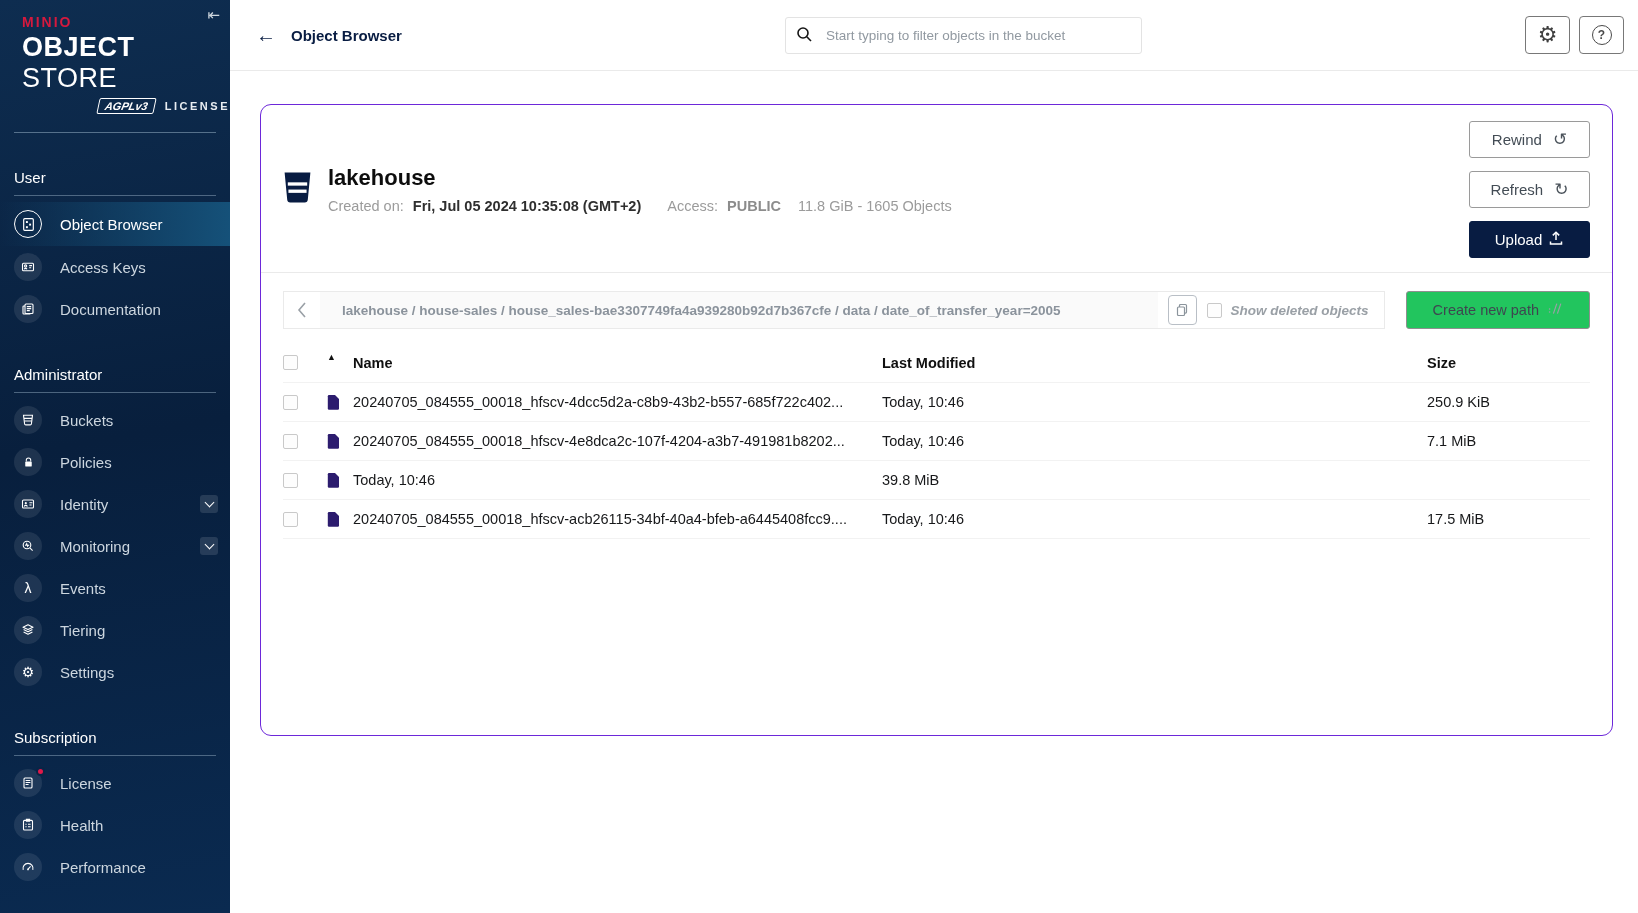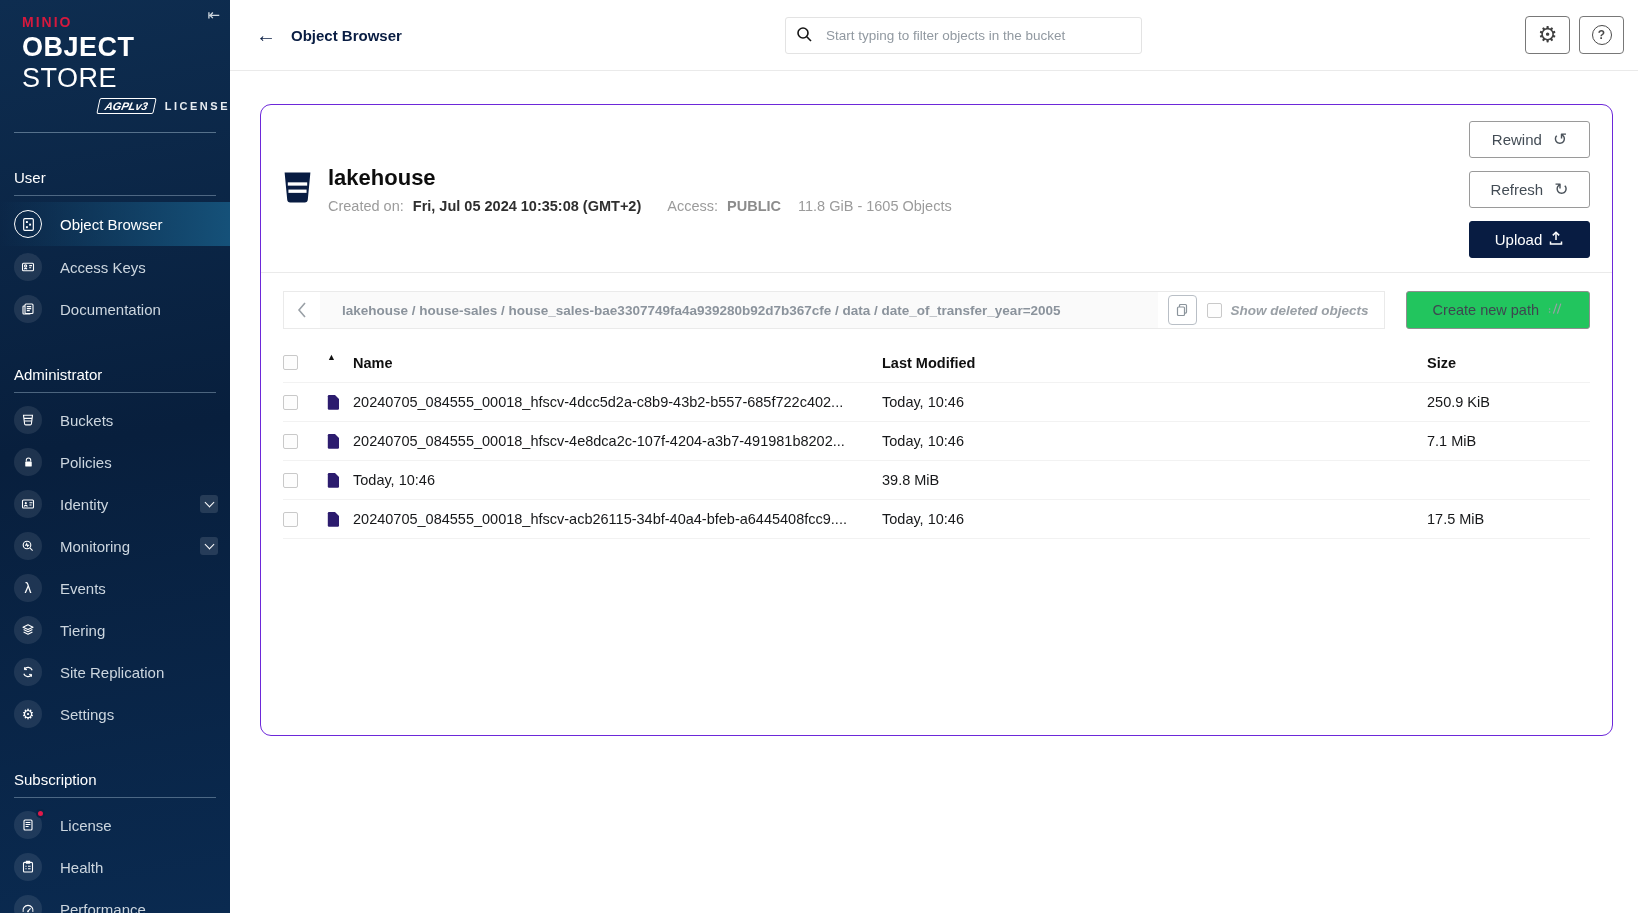--- a/index.html
+++ b/index.html
@@ -203,31 +203,20 @@
       <svg width="14" height="14" viewBox="0 0 14 14" fill="none" stroke="#fff" stroke-width="1.1" stroke-linejoin="round">
           <path d="M7 1.8 12 4.2 7 6.6 2 4.2z"></path>
           <path d="M2.6 6.6 7 8.8l4.4-2.2"></path>
           <path d="M2.6 9.1 7 11.3l4.4-2.2"></path>
         </svg>
     </span>
     <span class="nav-label">Tiering</span>
   </div>
   <div class="nav-item">
     <span class="icon-circle">
-      <svg width="14" height="14" viewBox="0 0 14 14" fill="none" stroke="#fff" stroke-width="1.2">
-          <path d="M11.2 5.2A4.4 4.4 0 0 0 3.3 4.4"></path>
-          <path d="M2.8 8.8a4.4 4.4 0 0 0 7.9.8"></path>
-          <path d="M3.6 2.2v2.4h2.4" stroke-width="1"></path>
-          <path d="M10.4 11.8V9.4H8" stroke-width="1"></path>
-        </svg>
-    </span>
-    <span class="nav-label">Site Replication</span>
-  </div>
-  <div class="nav-item">
-    <span class="icon-circle">
         <span class="glyph" style="font-size:14px;">⚙</span>
       </span>
     <span class="nav-label">Settings</span>
   </div>
 
   <div class="section-title">Subscription</div>
   <div class="section-divider"></div>
 
   <div class="nav-item">
     <span class="icon-circle">

